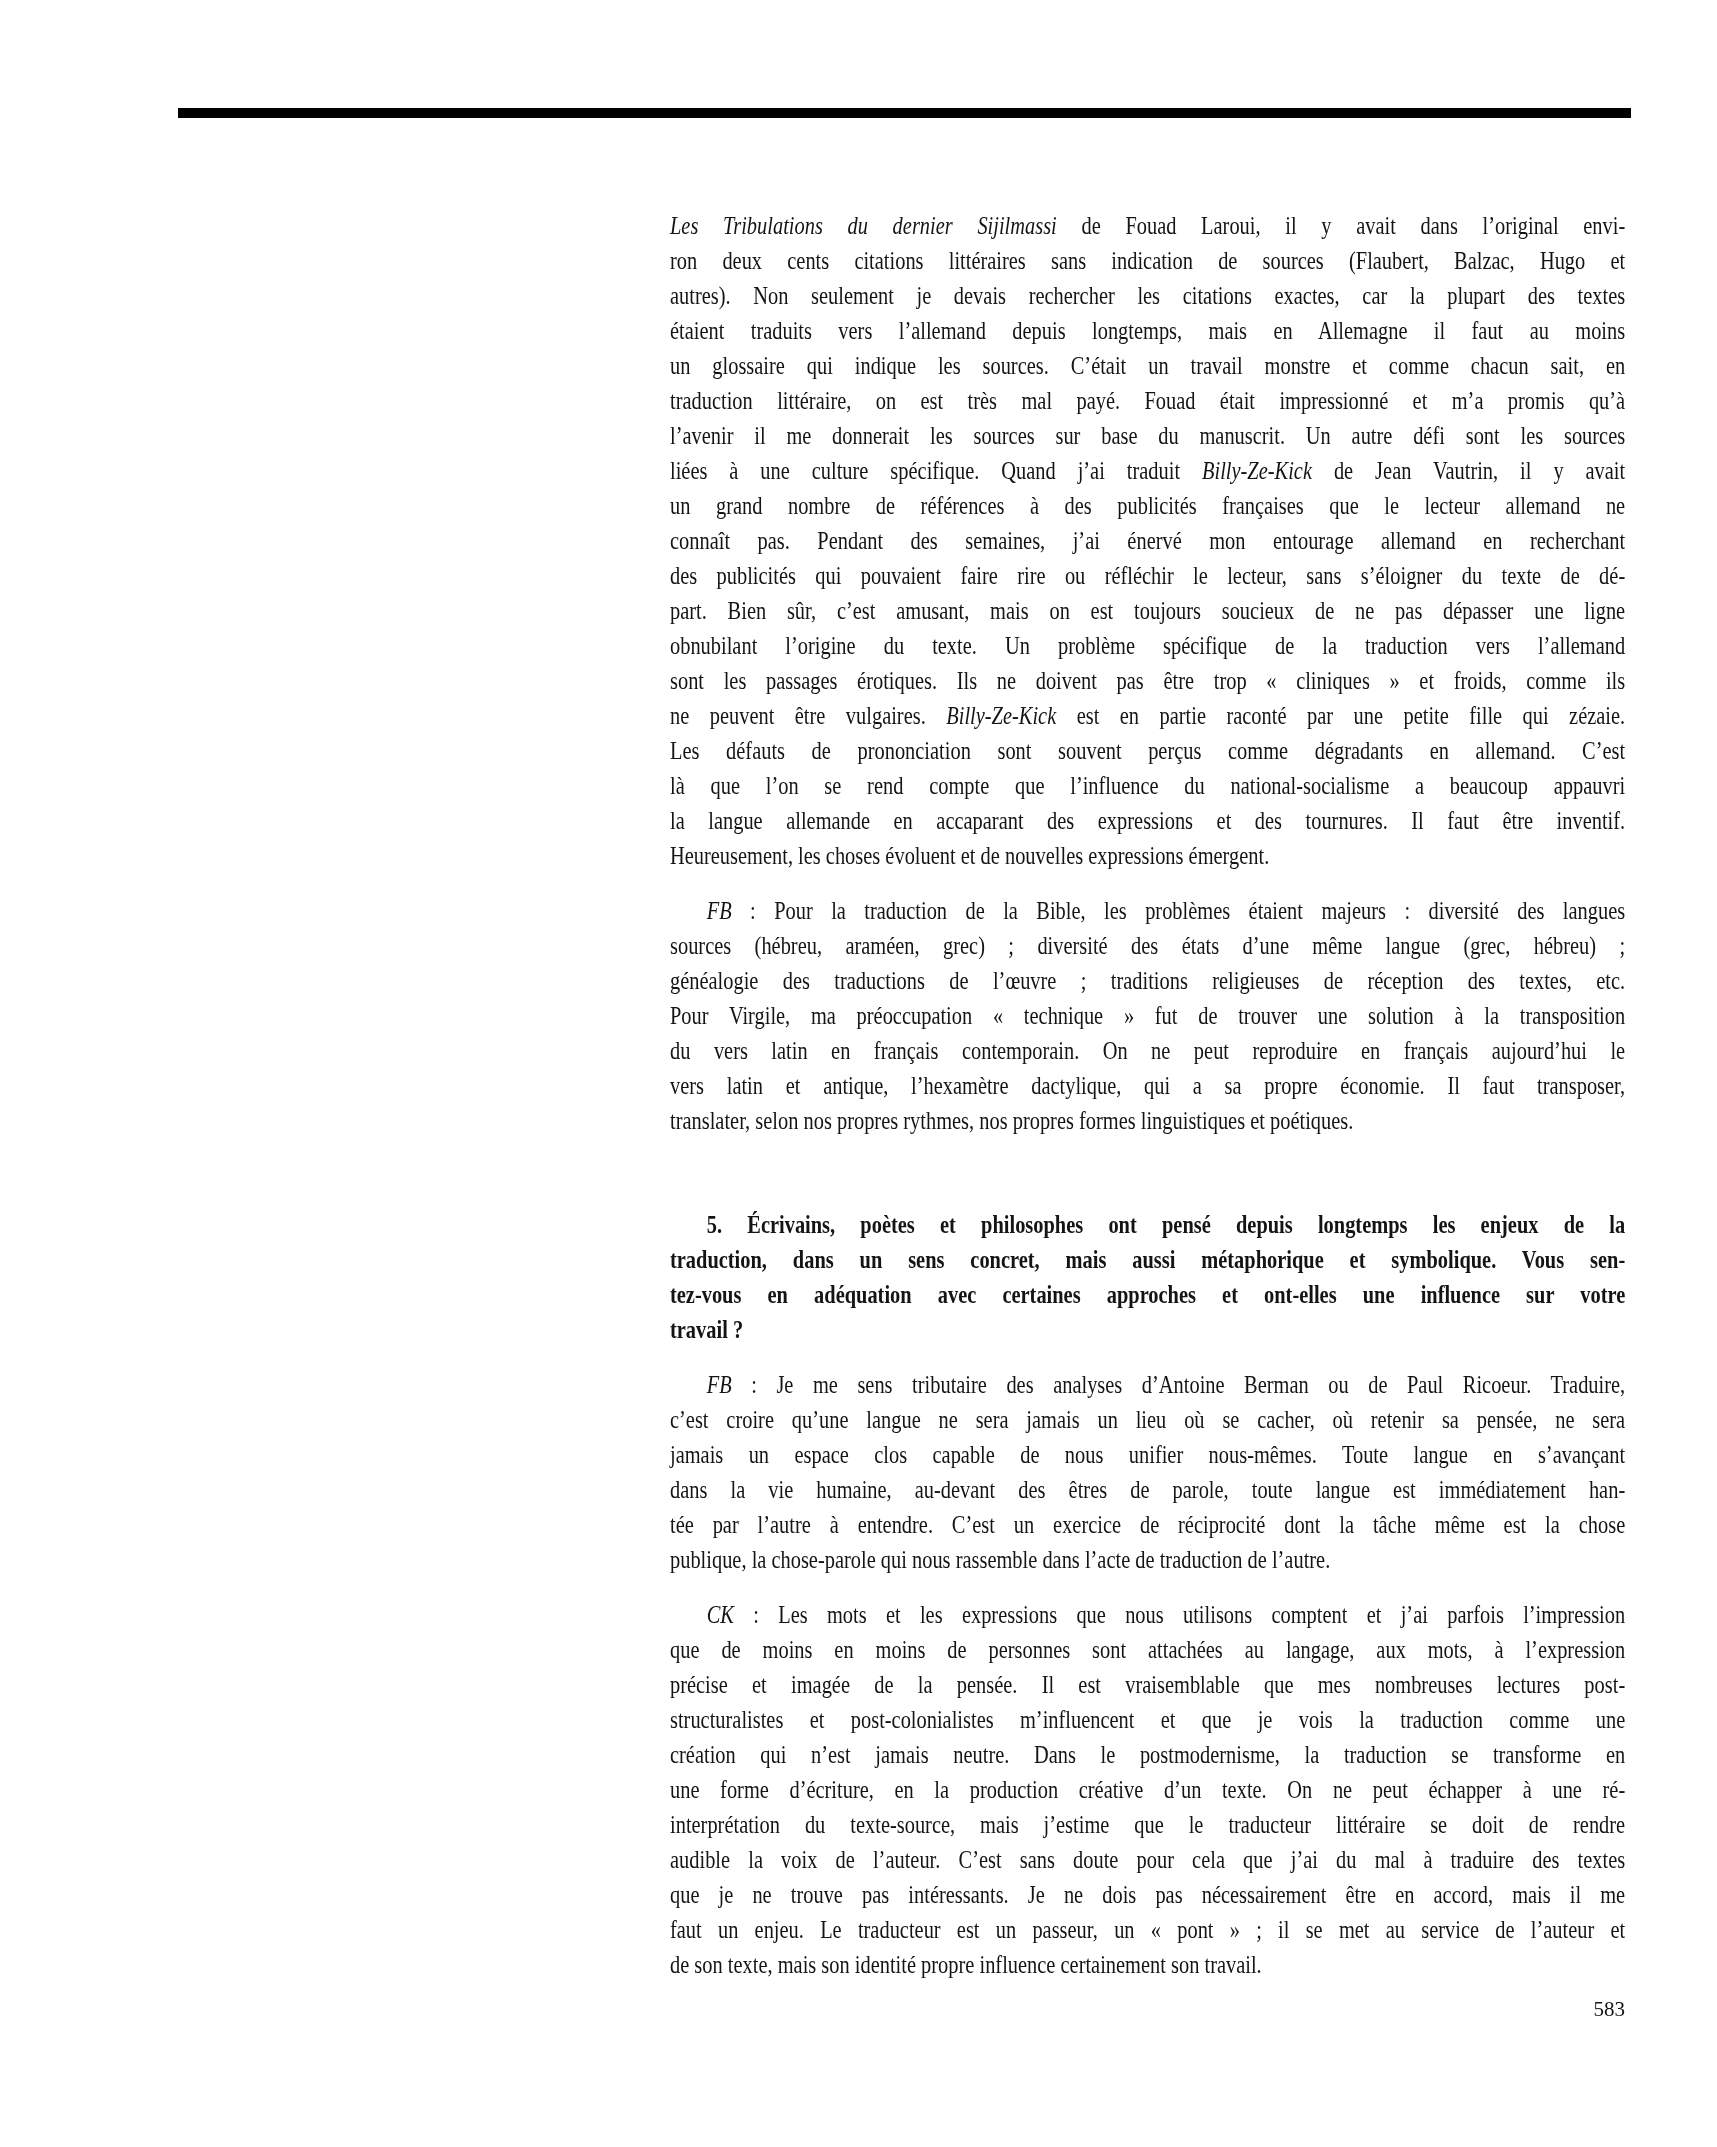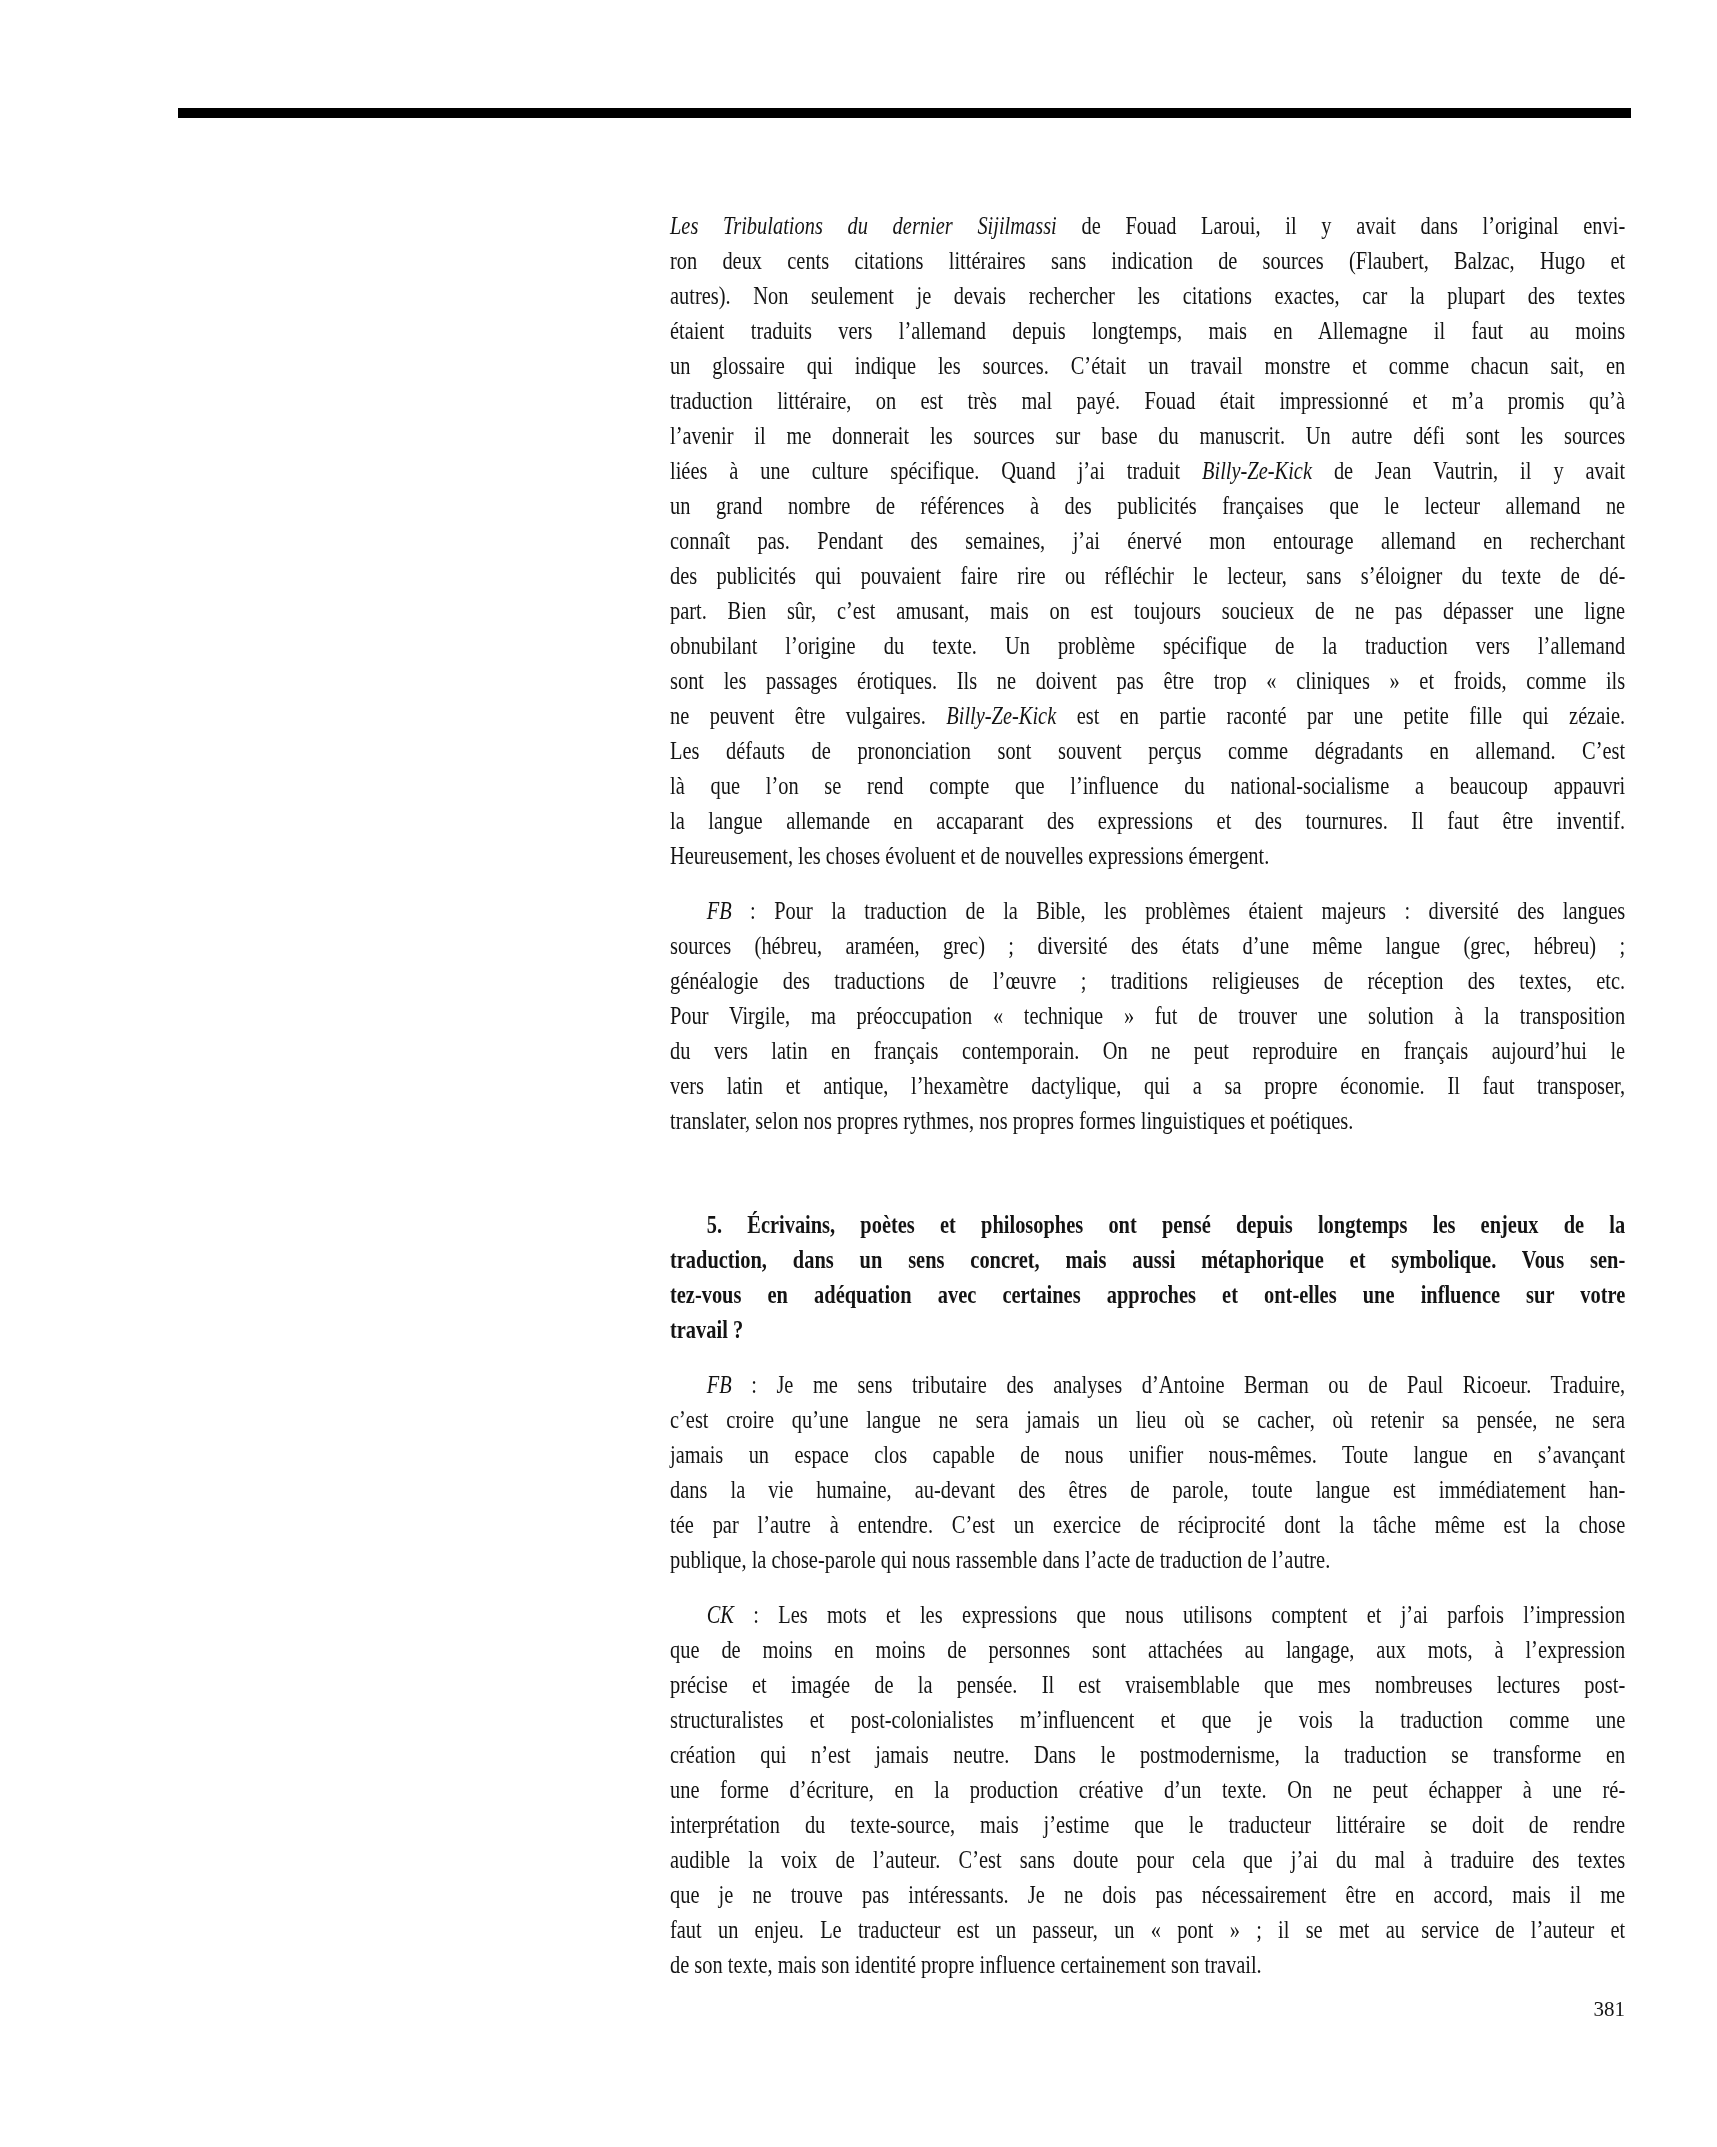--- a/index.html
+++ b/index.html
@@ -117,15 +117,15 @@
         <div class="line">structuralistes et post-colonialistes m’influencent et que je vois la traduction comme une</div>
         <div class="line">création qui n’est jamais neutre. Dans le postmodernisme, la traduction se transforme en</div>
         <div class="line">une forme d’écriture, en la production créative d’un texte. On ne peut échapper à une ré-</div>
         <div class="line">interprétation du texte-source, mais j’estime que le traducteur littéraire se doit de rendre</div>
         <div class="line">audible la voix de l’auteur. C’est sans doute pour cela que j’ai du mal à traduire des textes</div>
         <div class="line">que je ne trouve pas intéressants. Je ne dois pas nécessairement être en accord, mais il me</div>
         <div class="line">faut un enjeu. Le traducteur est un passeur, un « pont » ; il se met au service de l’auteur et</div>
         <div class="line last">de son texte, mais son identité propre influence certainement son travail.</div>
       </div>
     </div>
-  <div class="page-number">381</div>
+  <div class="page-number">583</div>
 </div>
 
 
 </body></html>

